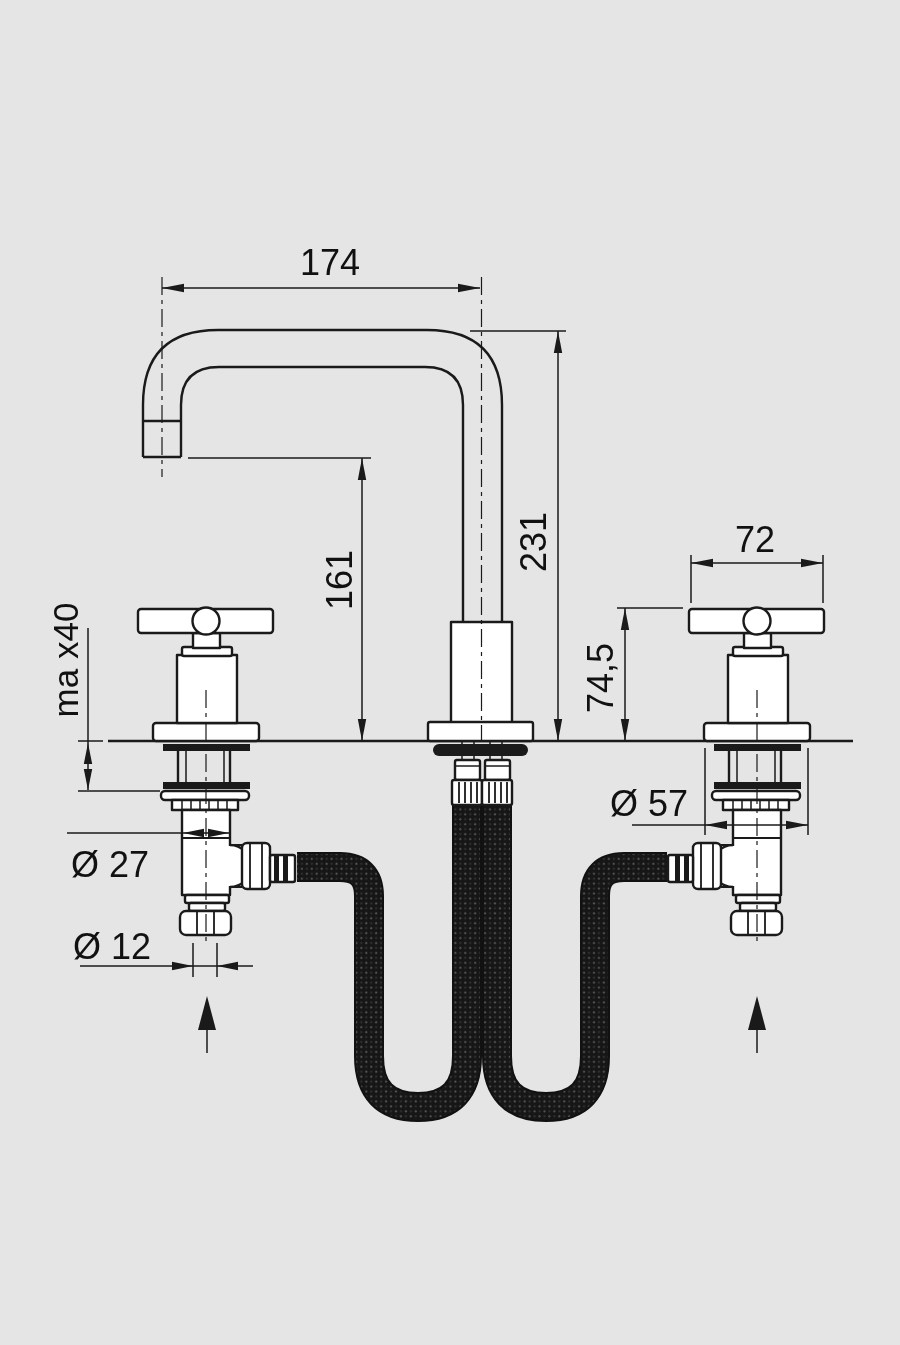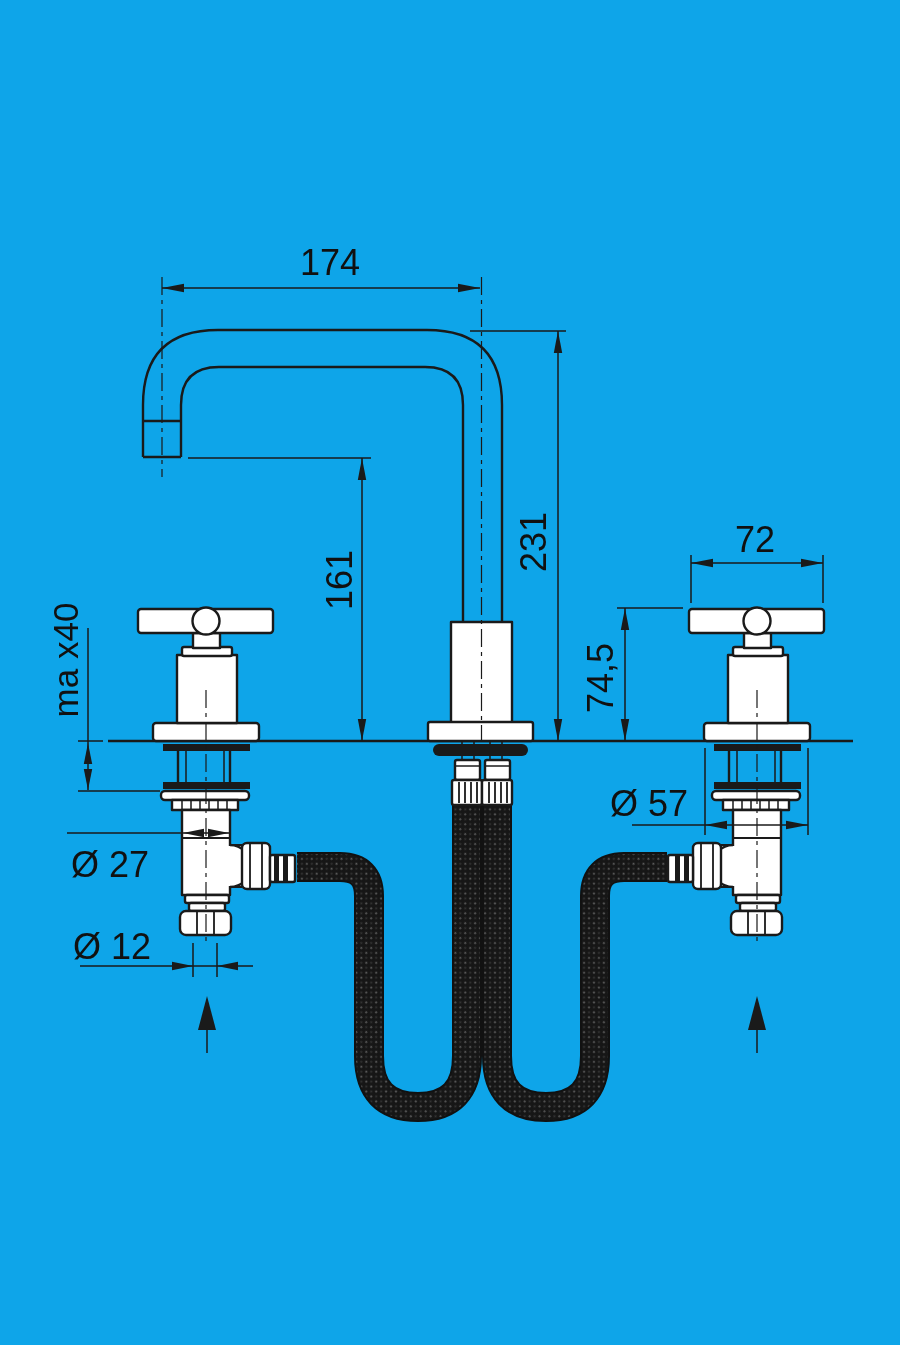--- a/index.html
+++ b/index.html
@@ -1,16 +1,16 @@
 <!DOCTYPE html>
 <html><head>
 <meta charset="utf-8">
 <style>
   html,body{margin:0;padding:0;background:#fff;}
-  .stage{position:relative;width:900px;height:1345px;background:#0ea5e9;overflow:hidden;}
+  .stage{position:relative;width:900px;height:1345px;background:#e5e5e5;overflow:hidden;}
   svg{display:block;}
   .ol{fill:#fff;stroke:#1a1a1a;stroke-width:2.4;stroke-linejoin:round;}
   .ln{fill:none;stroke:#1a1a1a;stroke-width:2.4;stroke-linejoin:round;}
   .mid{fill:none;stroke:#1a1a1a;stroke-width:1.8;}
   .thin{fill:none;stroke:#1a1a1a;stroke-width:1.5;}
   .cl{fill:none;stroke:#1a1a1a;stroke-width:1.2;stroke-dasharray:18 5 4 5;}
   .blk{fill:#1a1a1a;stroke:none;}
   .dim-text{font-family:"Liberation Sans","DejaVu Sans",sans-serif;font-size:36px;fill:#111;}
   .dim-text-sm{font-family:"Liberation Sans","DejaVu Sans",sans-serif;font-size:35px;fill:#111;}
 </style>

